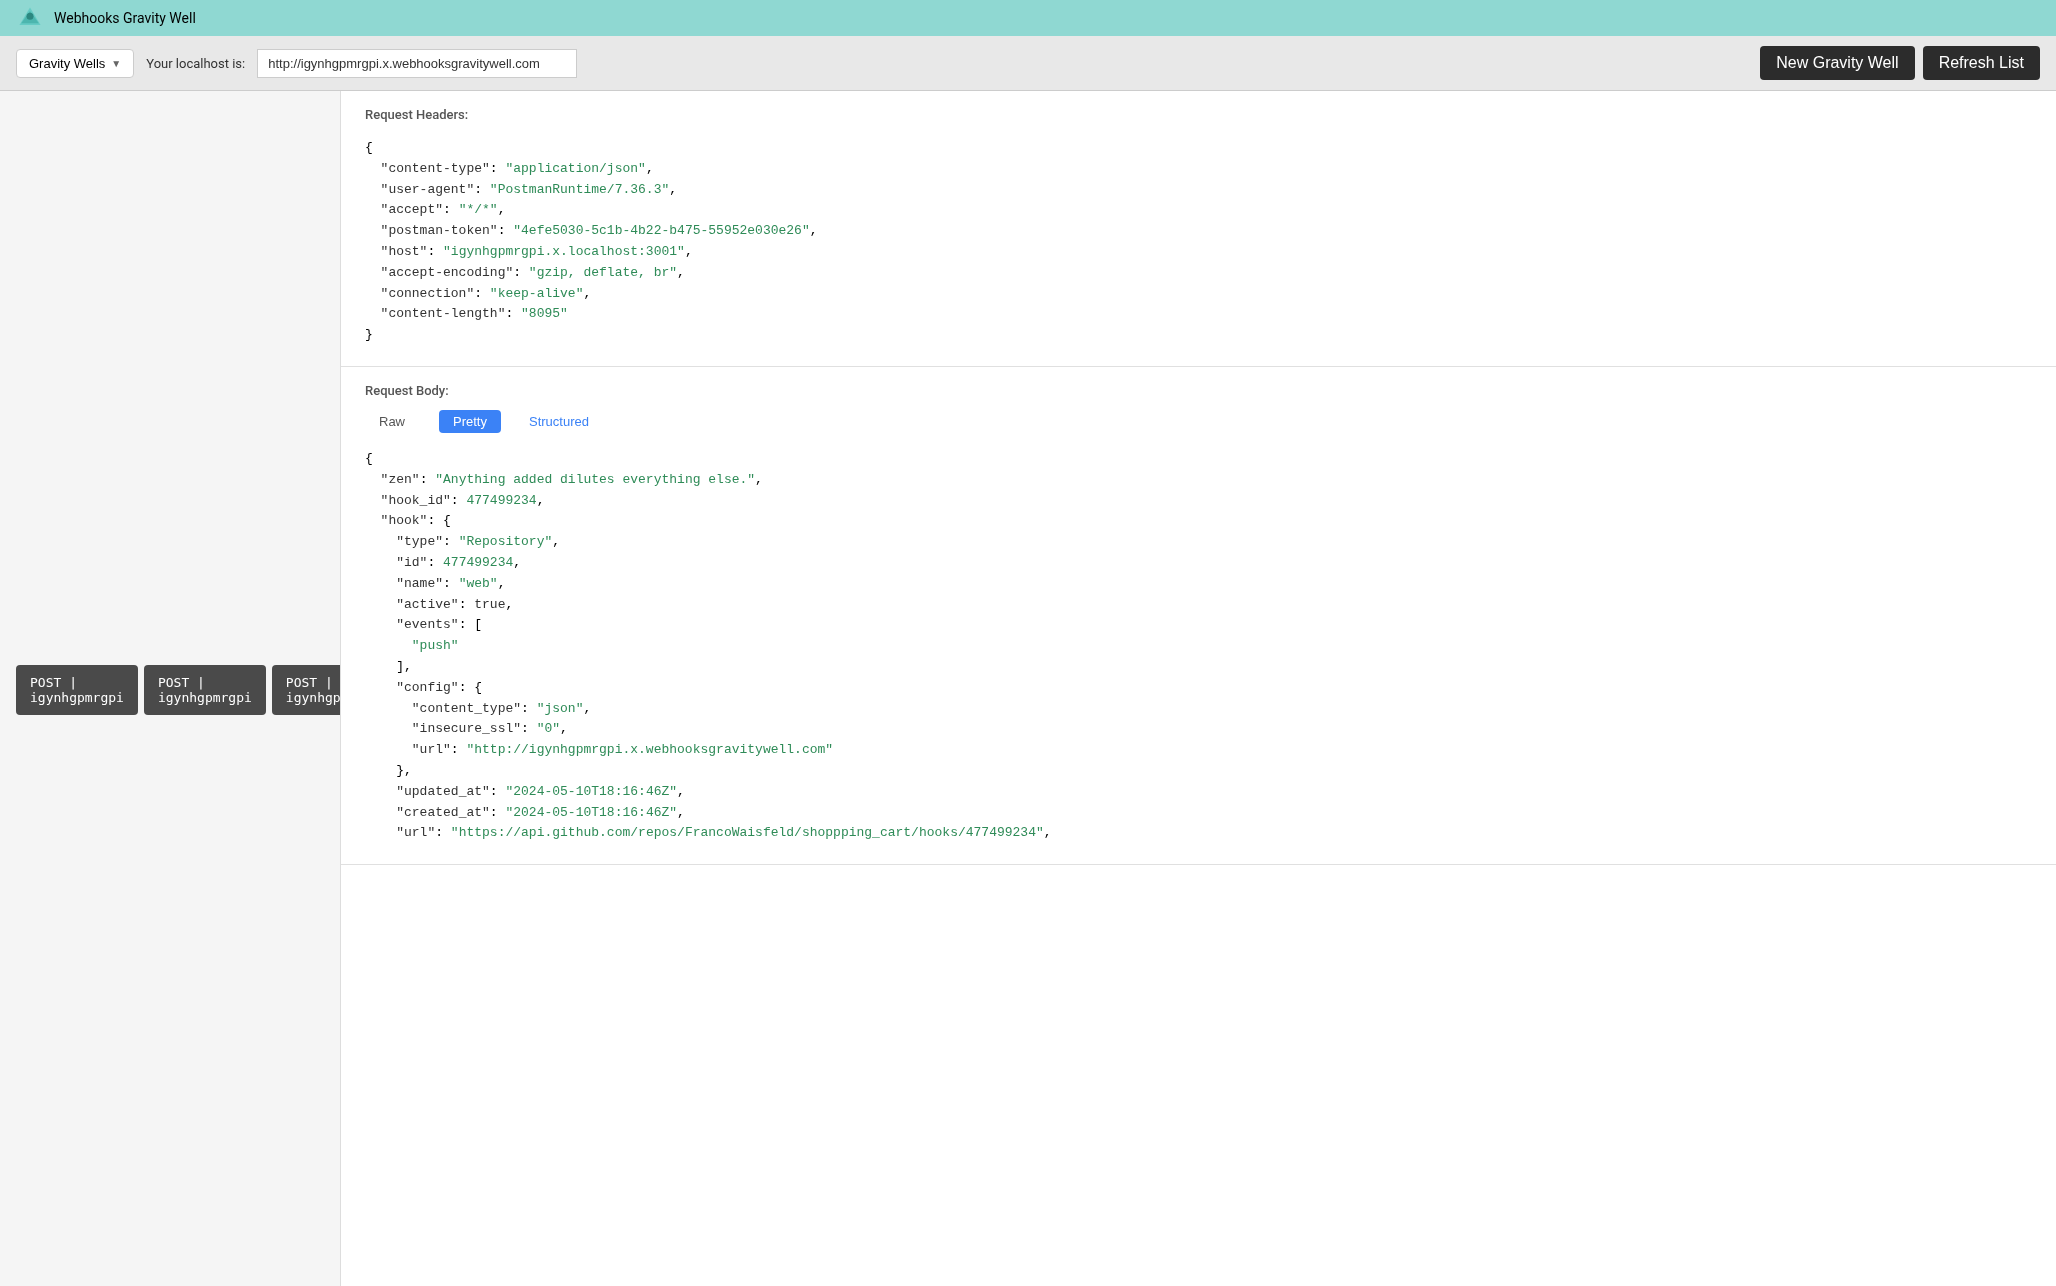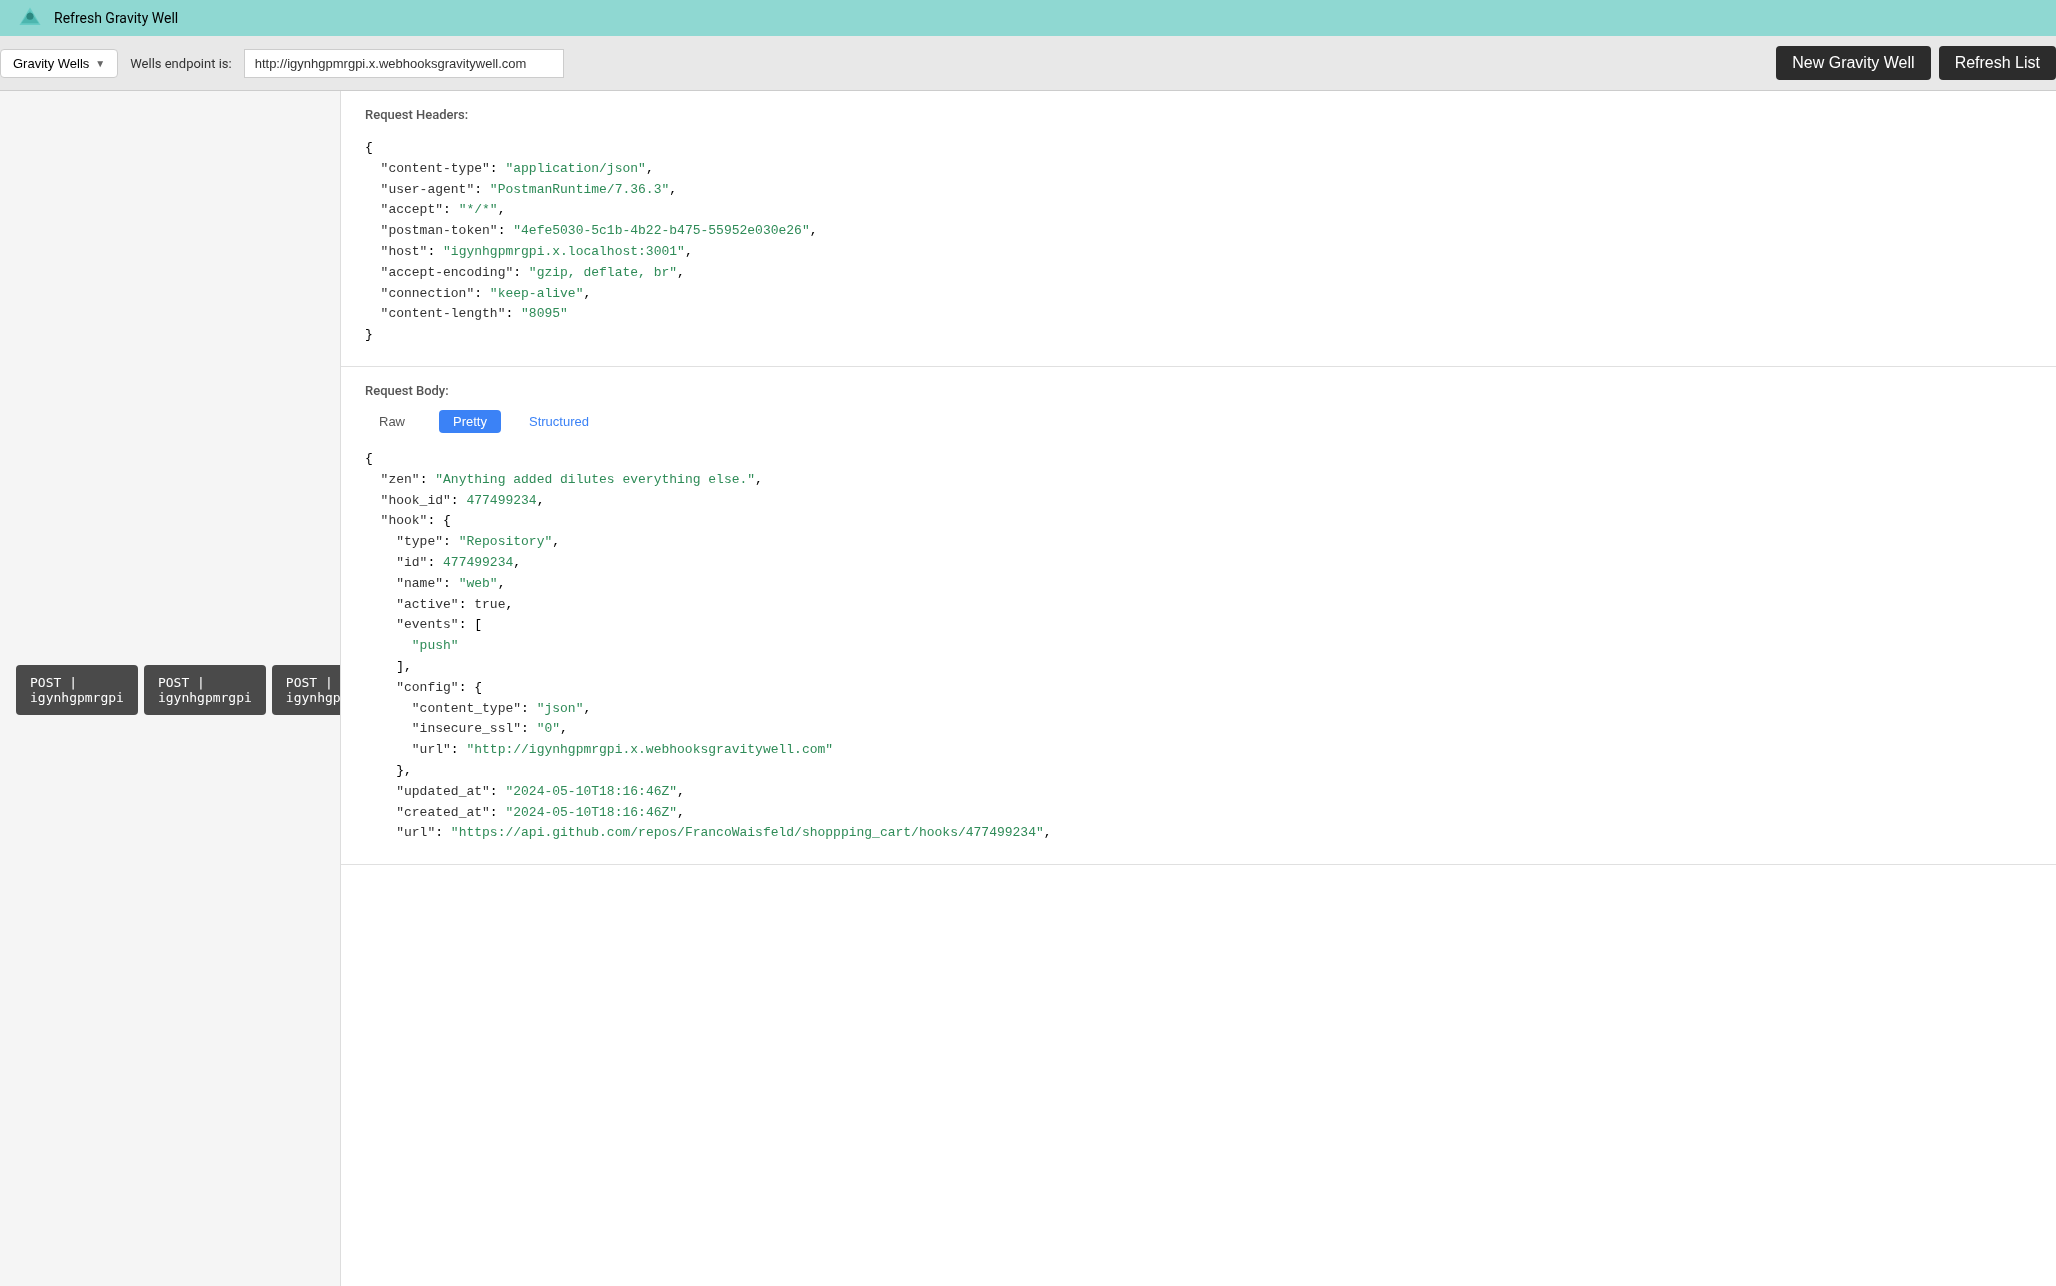--- a/index.html
+++ b/index.html
@@ -17,21 +17,21 @@
       width: 28px;
       height: 28px;
       margin-right: 10px;
     }
 
     
     #toolbar {
       background: #e8e8e8;
       display: flex;
       align-items: center;
-      padding: 10px 0;
+      padding: 10px 16px;
       gap: 12px;
       border-bottom: 1px solid #ccc;
     }
     .gravity-wells-btn {
       background: white;
       border: 1px solid #ccc;
       border-radius: 4px;
       padding: 6px 12px;
       cursor: pointer;
       font-size: 13px;
@@ -170,26 +170,26 @@
   </style>
 </head>
 <body>
 
 <div id="topbar">
   <svg class="logo" viewBox="0 0 32 32">
     <polygon points="16,4 28,24 4,24" fill="#5bc8c0" opacity="0.8"></polygon>
     <polygon points="16,8 26,22 6,22" fill="#3aa8a0" opacity="0.6"></polygon>
     <circle cx="16" cy="14" r="4" fill="#2c8880"></circle>
   </svg>
-  <span>Refresh Gravity Well</span>
+  <span>Webhooks Gravity Well</span>
 </div>
 
 <div id="toolbar">
   <button class="gravity-wells-btn">Gravity Wells</button>
-  <span class="endpoint-label">Wells endpoint is:</span>
+  <span class="endpoint-label">Your localhost is:</span>
   <input class="endpoint-input" type="text" readonly="" value="http://igynhgpmrgpi.x.webhooksgravitywell.com" style="">
   <div class="toolbar-right">
     <button class="btn-primary">New Gravity Well</button>
     <button class="btn-primary">Refresh List</button>
   </div>
 </div>
 
 <div id="main">
 
   <div id="left-panel">

